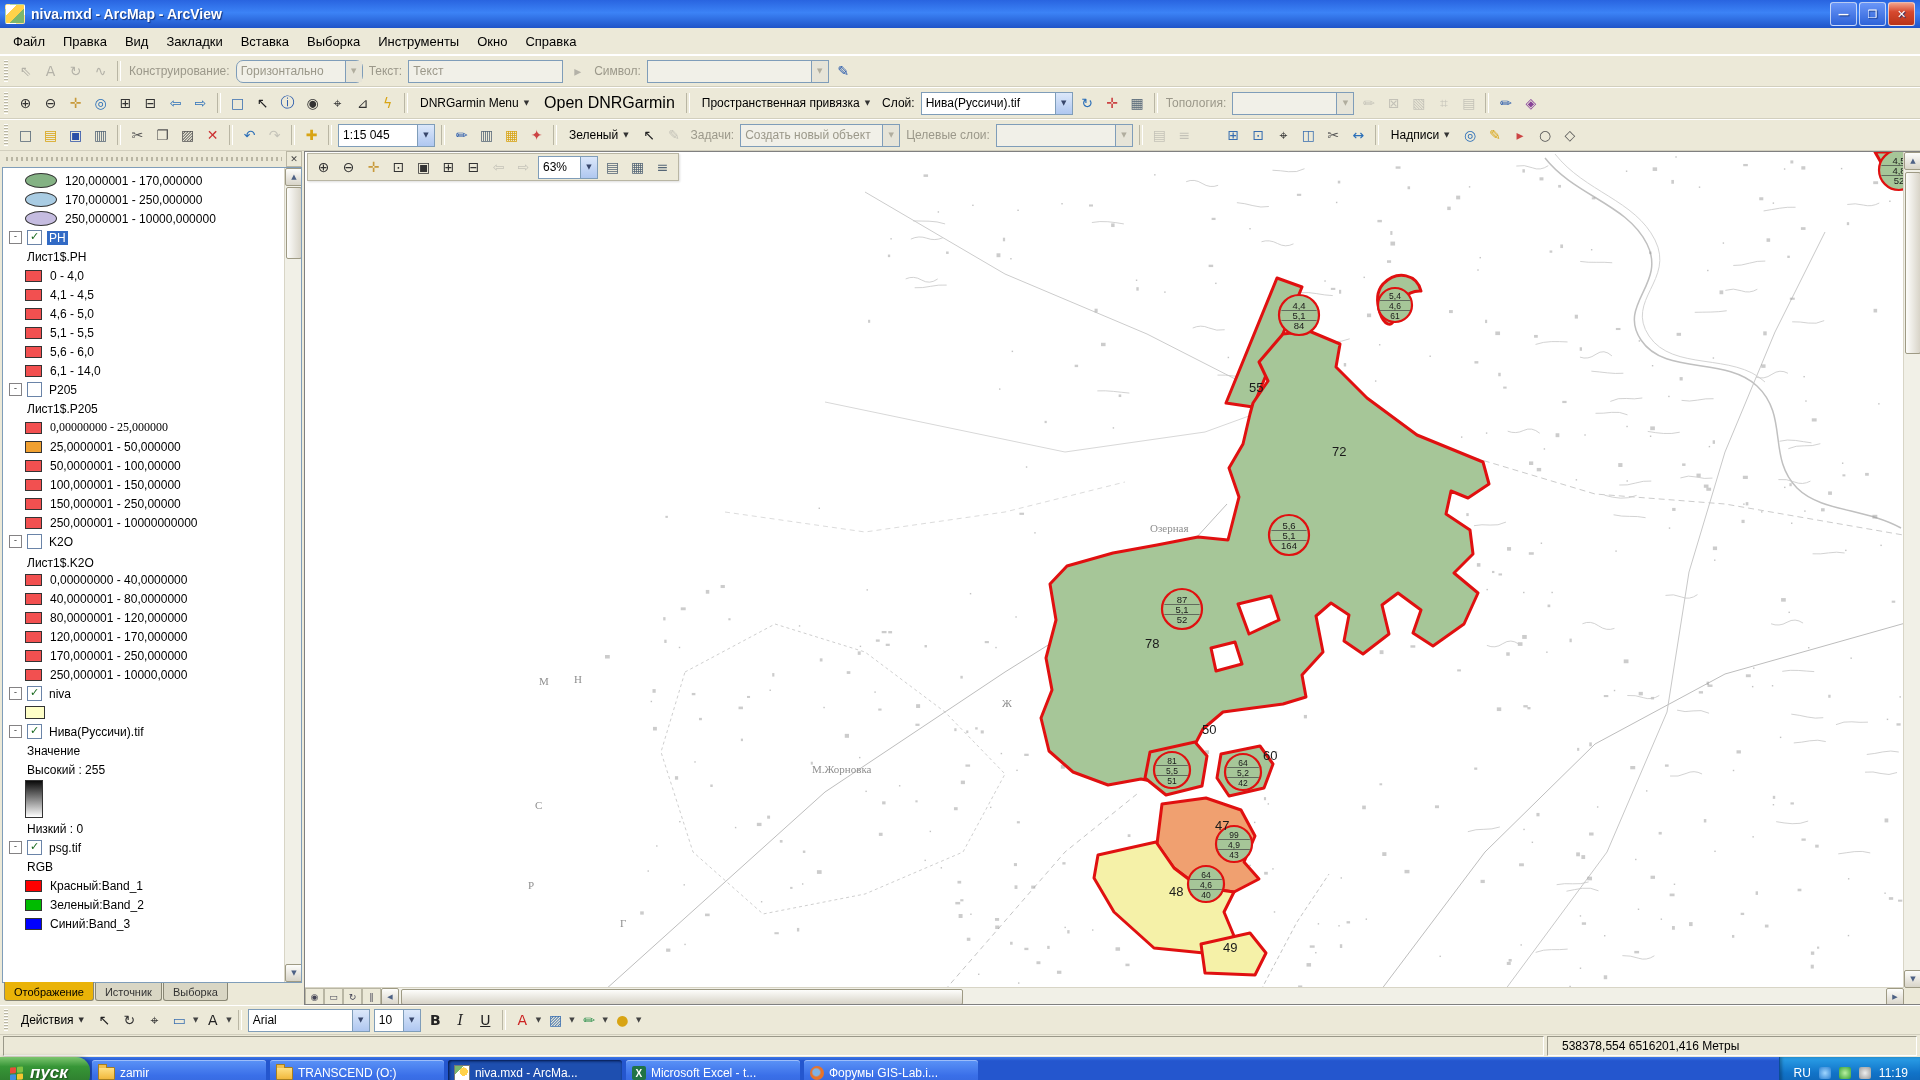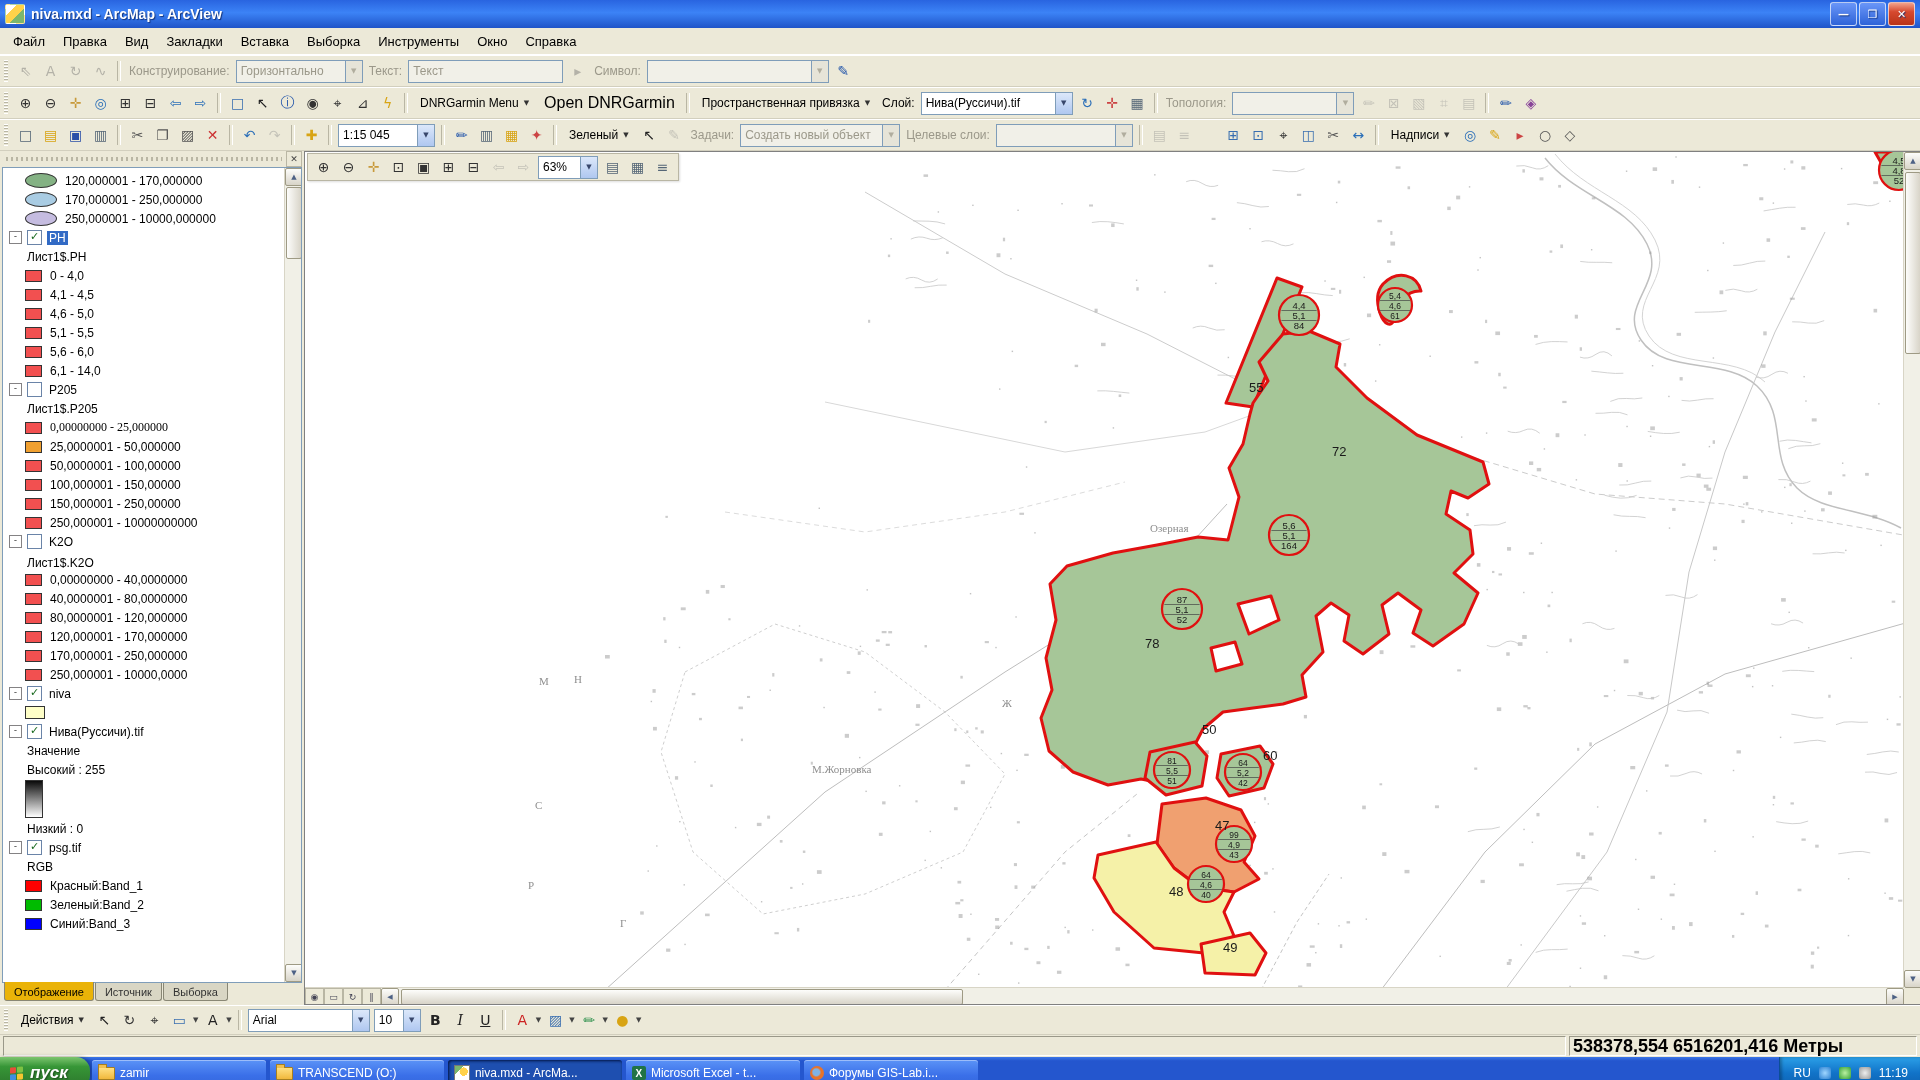--- a/index.html
+++ b/index.html
@@ -66,21 +66,21 @@
   #map-svg{position:absolute;left:0;top:0;}
   .layout-bar{position:absolute;left:2px;top:1px;height:26px;display:flex;align-items:center;background:#ECE9D8;border:1px solid #b9b6a4;box-shadow:1px 1px 2px #00000022;padding:0 3px;z-index:5;}
   .map-vscroll{position:absolute;right:0;top:0;bottom:16px;width:16px;background:#F1F0E7;display:flex;flex-direction:column;border-left:1px solid #d8d5c6;z-index:4;}
   .map-hscroll{position:absolute;left:0;right:16px;bottom:0;height:16px;background:#F1F0E7;display:flex;border-top:1px solid #d8d5c6;z-index:4;}
   .map-corner{position:absolute;right:0;bottom:0;width:16px;height:16px;background:#ECE9D8;z-index:4;}
   .nav-mini{width:17px;height:16px;flex:none;background:#ECE9D8;border:1px solid #b9b6a4;font-size:9px;display:flex;align-items:center;justify-content:center;color:#445;font-family:"DejaVu Sans",sans-serif;}
 
   
   .draw-row{height:28px;}
   .statusbar{height:22px;flex:none;display:flex;align-items:center;background:#ECE9D8;padding:0 3px;gap:3px;}
-  .status-box{height:18px;border:1px solid;border-color:#9a9889 #fff #fff #9a9889;font-size:18px;display:flex;align-items:center;padding:0 3px;color:#000;font-weight:bold;}
+  .status-box{height:18px;border:1px solid;border-color:#9a9889 #fff #fff #9a9889;font-size:12px;display:flex;align-items:center;padding:0 14px;color:#000;}
   .status-left{flex:1;}
   .status-coords{width:340px;flex:none;}
 
   .taskbar{height:32px;flex:none;display:flex;align-items:stretch;background:linear-gradient(180deg,#3C77E8 0%,#2456CE 12%,#2456CE 82%,#1A3F9E 100%);}
   .start-btn{flex:none;display:flex;align-items:center;gap:7px;padding:0 22px 0 10px;background:linear-gradient(180deg,#7CC56F 0%,#379637 30%,#2E7D2E 80%,#256325 100%);border-radius:0 14px 14px 0;color:#fff;font-weight:bold;font-style:italic;font-size:17px;text-shadow:1px 1px 2px #1c4a1c;box-shadow:2px 0 4px #00000055;}
   .flag{display:grid;grid-template:repeat(2,6px)/repeat(2,6px);gap:1px;transform:skewY(-6deg);}
   .flag span{border-radius:1px;}
   .task{flex:none;width:162px;margin:3px 2px;display:flex;align-items:center;gap:5px;padding:0 6px;border-radius:3px;background:linear-gradient(180deg,#5B93F7,#3A6FE8 60%,#3567DC);box-shadow:inset 0 1px 0 #ffffff66;color:#fff;font-size:12px;overflow:hidden;white-space:nowrap;}
   .task.active{background:#1E4FB0;box-shadow:inset 1px 1px 3px #00123f;}
   .task .tlab{overflow:hidden;text-overflow:ellipsis;}
@@ -120,21 +120,21 @@
     </div>
 
   <div class="toolbar-row" id="tb-annotation">
       <div class="tgrip"></div>
       <div class="ticon dis" style="color: rgb(85, 99, 111);">⇖</div>
       <div class="ticon dis" style="color: rgb(85, 99, 111);">A</div>
       <div class="ticon dis" style="color: rgb(85, 99, 111);">↻</div>
       <div class="ticon dis" style="color: rgb(85, 99, 111);">∿</div>
       <div class="tsep"></div>
       <span class="tlabel dis">Конструирование:</span>
-      <div class="tcombo dis" style="width: 125px;">
+      <div class="tcombo dis" style="width: 125px; border-radius: 7px;">
         <span class="cval">Горизонтально</span>
         <div class="carrow">▼</div>
       </div>
       <span class="tlabel dis">Текст:</span>
       <div class="tinput dis" style="width: 145px;">Текст</div>
       <div class="ticon dis" style="color: rgb(85, 99, 111);">▸</div>
       <span class="tlabel dis">Символ:</span>
       <div class="tcombo dis" style="width: 180px;">
         <span class="cval"></span>
         <div class="carrow">▼</div>

